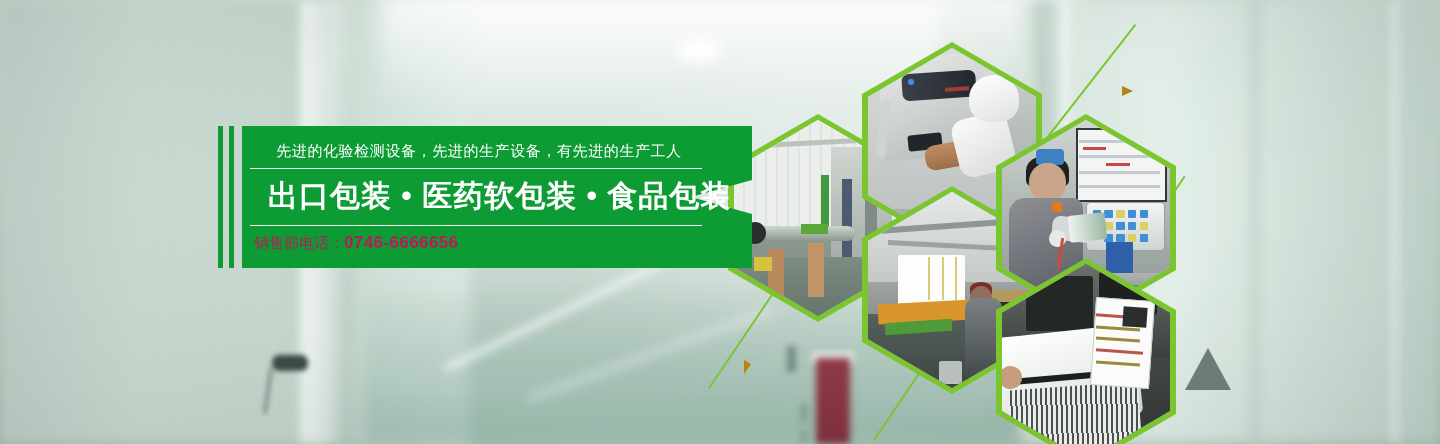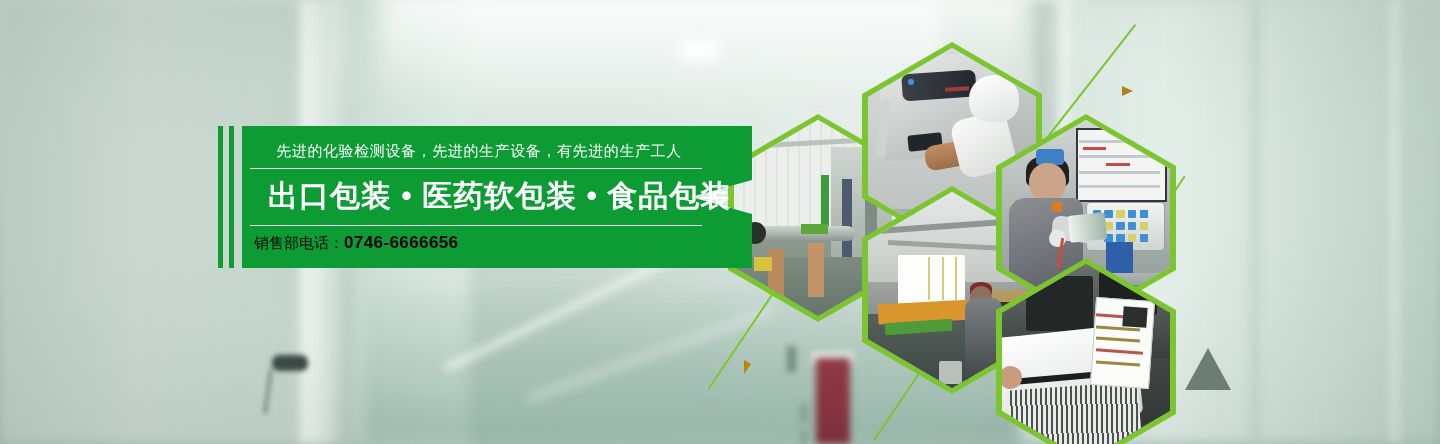--- a/index.html
+++ b/index.html
@@ -117,21 +117,21 @@
     display:flex;flex-direction:column;justify-content:center;}
   .tagline{
     color:#ffffff;font-size:15px;letter-spacing:.6px;white-space:nowrap;
     padding:0 0 7px 6px;text-align:center;
   }
   .rule{height:1px;background:rgba(255,255,255,.92);width:452px;}
   .headline{
     color:#ffffff;font-size:30px;font-weight:bold;letter-spacing:1px;
     white-space:nowrap;padding:7px 0 8px 2px;margin-left:16px;
   }
-  .phone{color:#000000;font-size:15px;padding:7px 0 0 4px;white-space:nowrap;}
+  .phone{color:#be185d;font-size:15px;padding:7px 0 0 4px;white-space:nowrap;}
   .phone b{font-size:17px;letter-spacing:.4px;}
 
   
   .hexes{position:absolute;left:728px;top:28px;width:400px;height:400px;}
   .hex{
     position:absolute;
     clip-path:polygon(50% 0%,100% 25%,100% 75%,50% 100%,0% 75%,0% 25%);
     background:#7bc62f;
   }
   .hex-in{

